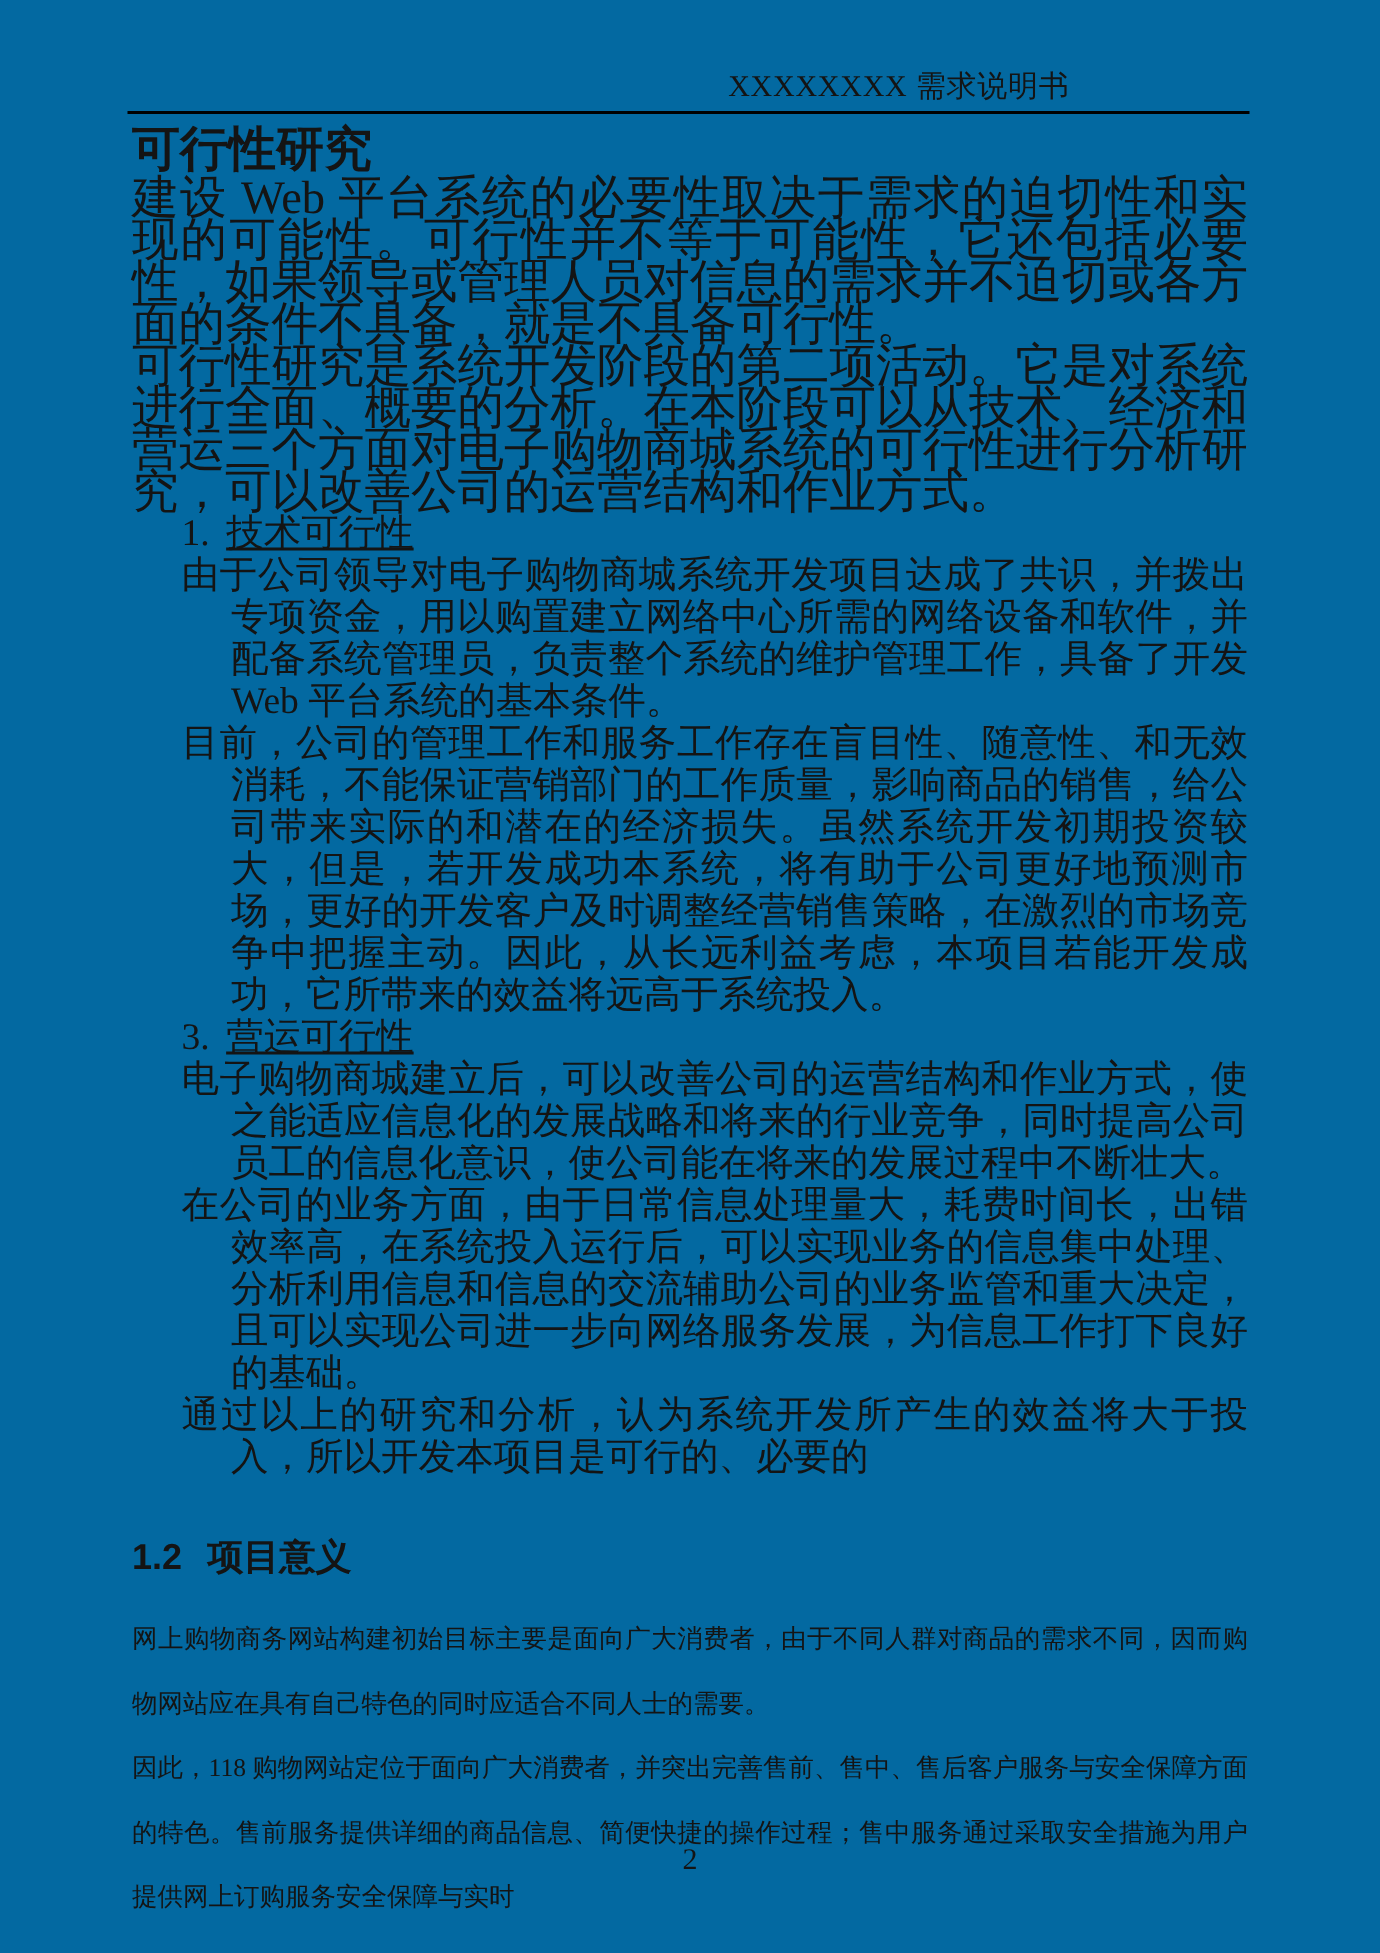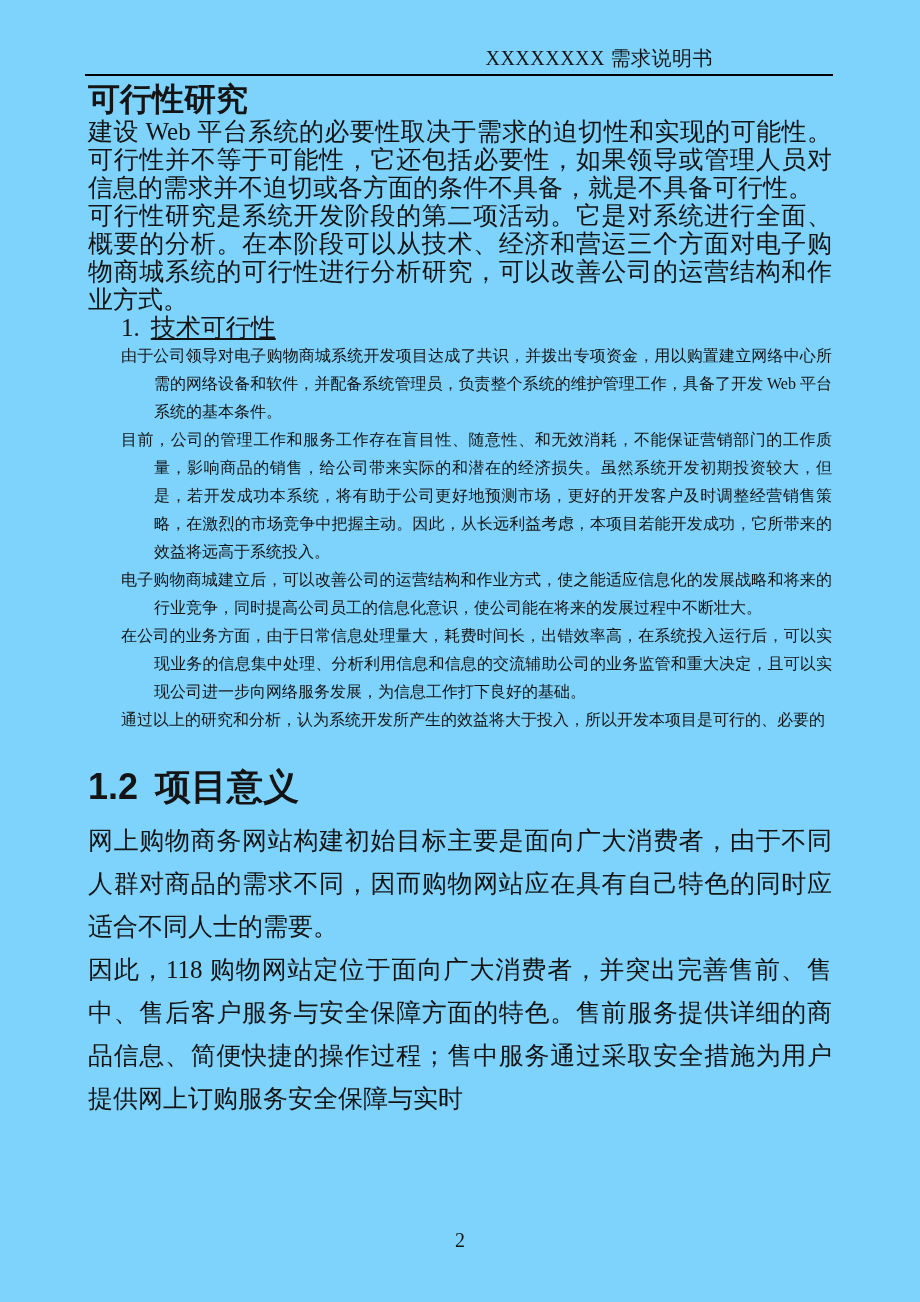--- a/index.html
+++ b/index.html
@@ -1,21 +1,21 @@
 <!DOCTYPE html>
 <html><head>
 <meta charset="utf-8">
 <style>
   * { margin: 0; padding: 0; box-sizing: border-box; }
   html, body { background: #ffffff; }
   .page {
     position: relative;
     width: 920px;
     height: 1302px;
-    background: #7dd3fc;
+    background: #0369a1;
     color: #141414;
     font-family: "Liberation Serif", "DejaVu Serif", serif;
     overflow: hidden;
   }
   .doc-header {
     position: absolute;
     top: 0;
     left: 85px;
     width: 748px;
     height: 76px;
@@ -36,52 +36,52 @@
     width: 744px;
   }
   .sec-title {
     font-family: "Liberation Sans", "DejaVu Sans", sans-serif;
     font-weight: bold;
     font-size: 32px;
     line-height: 31px;
     margin-bottom: 3px;
   }
   p.body {
-    font-size: 25px;
+    font-size: 31px;
     line-height: 28px;
     text-align: justify;
   }
   .list-label {
     font-size: 25px;
     line-height: 28px;
     padding-left: 33px;
     text-decoration: underline;
   }
   .list-label .num {
     display: inline-block;
     margin-right: 11px;
   }
   p.hang {
-    font-size: 16px;
+    font-size: 25px;
     line-height: 28px;
     margin-left: 66px;
     text-indent: -33px;
     text-align: justify;
   }
   .h2 {
     margin-top: 37px;
     margin-bottom: 16px;
     font-family: "Liberation Sans", "DejaVu Sans", sans-serif;
     font-weight: bold;
-    font-size: 36px;
+    font-size: 24px;
     line-height: 32px;
   }
   .h2 .h2-num { margin-right: 17px; }
   p.wide {
-    font-size: 25px;
+    font-size: 17px;
     line-height: 43px;
     text-align: justify;
   }
   .page-num {
     position: absolute;
     bottom: 50px;
     left: 0;
     width: 100%;
     text-align: center;
     font-size: 20px;
@@ -103,20 +103,23 @@
     <p class="body">建设 Web 平台系统的必要性取决于需求的迫切性和实现的可能性。可行性并不等于可能性，它还包括必要性，如果领导或管理人员对信息的需求并不迫切或各方面的条件不具备，就是不具备可行性。</p>
     <p class="body">可行性研究是系统开发阶段的第二项活动。它是对系统进行全面、概要的分析。在本阶段可以从技术、经济和营运三个方面对电子购物商城系统的可行性进行分析研究，可以改善公司的运营结构和作业方式。</p>
 
     <div class="list-label">
       <span class="num">1.</span><span>技术可行性</span>
     </div>
     <p class="hang">由于公司领导对电子购物商城系统开发项目达成了共识，并拨出专项资金，用以购置建立网络中心所需的网络设备和软件，并配备系统管理员，负责整个系统的维护管理工作，具备了开发 Web 平台系统的基本条件。</p>
 
     <p class="hang">目前，公司的管理工作和服务工作存在盲目性、随意性、和无效消耗，不能保证营销部门的工作质量，影响商品的销售，给公司带来实际的和潜在的经济损失。虽然系统开发初期投资较大，但是，若开发成功本系统，将有助于公司更好地预测市场，更好的开发客户及时调整经营销售策略，在激烈的市场竞争中把握主动。因此，从长远利益考虑，本项目若能开发成功，它所带来的效益将远高于系统投入。</p>
 
+    <div class="list-label">
+      <span class="num">3.</span><span>营运可行性</span>
+    </div>
     <p class="hang">电子购物商城建立后，可以改善公司的运营结构和作业方式，使之能适应信息化的发展战略和将来的行业竞争，同时提高公司员工的信息化意识，使公司能在将来的发展过程中不断壮大。</p>
     <p class="hang">在公司的业务方面，由于日常信息处理量大，耗费时间长，出错效率高，在系统投入运行后，可以实现业务的信息集中处理、分析利用信息和信息的交流辅助公司的业务监管和重大决定，且可以实现公司进一步向网络服务发展，为信息工作打下良好的基础。</p>
 
     <p class="hang">通过以上的研究和分析，认为系统开发所产生的效益将大于投入，所以开发本项目是可行的、必要的</p>
 
     <div class="h2">
       <span class="h2-num">1.2</span><span>项目意义</span>
     </div>
 
     <p class="wide">网上购物商务网站构建初始目标主要是面向广大消费者，由于不同人群对商品的需求不同，因而购物网站应在具有自己特色的同时应适合不同人士的需要。</p>

